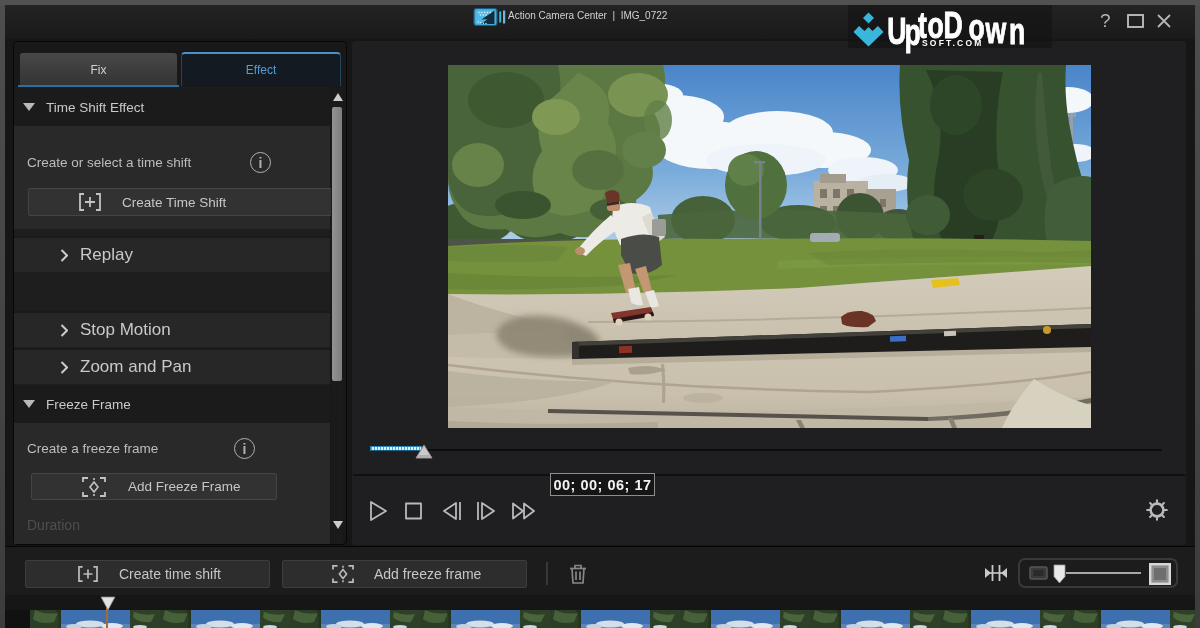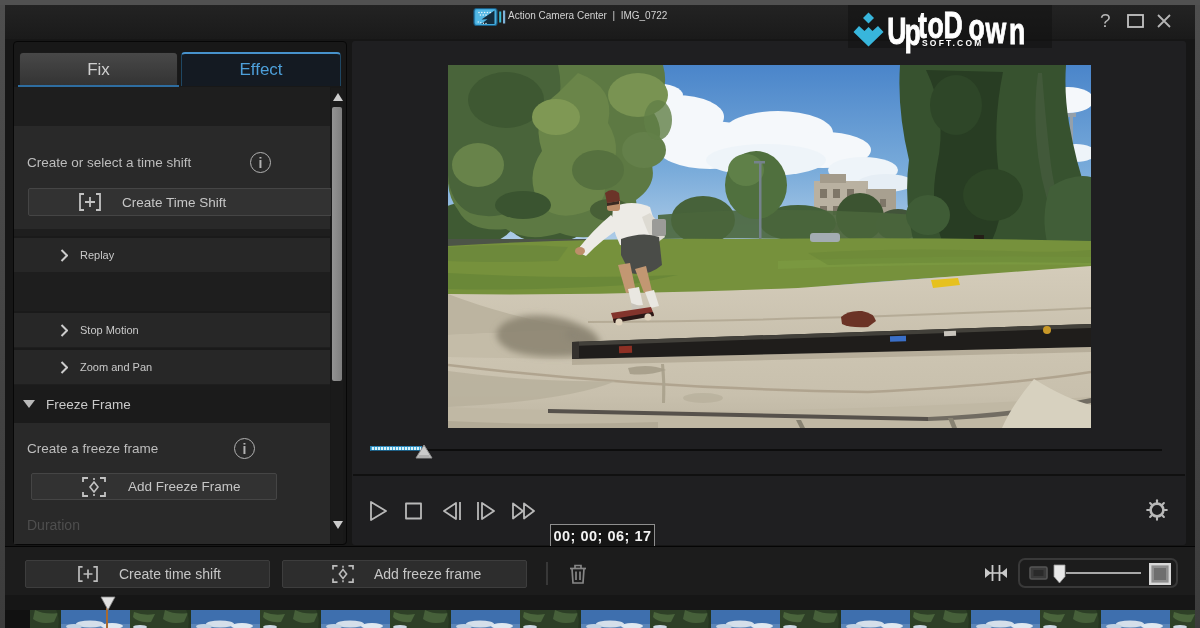--- a/index.html
+++ b/index.html
@@ -8,44 +8,44 @@
 .abs { position:absolute; }
 
 #btop { left:0; top:0; width:1200px; height:5px; background:#515151; }
 #bleft { left:0; top:5px; width:5px; height:623px; background:linear-gradient(#4e4e4e,#3c3c3c); }
 #bright { left:1195px; top:5px; width:5px; height:623px; background:linear-gradient(#4e4e4e,#3c3c3c); }
 
 #titlebar { left:5px; top:5px; width:1190px; height:34px; background:linear-gradient(#232323,#1a1a1a); }
 #apptitle { left:508px; top:10px; height:18px; color:#d2d2d2; font-size:10px; }
 
 #lpanel { left:13px; top:41px; width:334px; height:504px; background:#181818; border:1px solid #070707; border-radius:4px; }
-.tab { top:52px; height:34px; border-radius:4px 4px 0 0; font-size:17px; display:flex; align-items:center; justify-content:center;text-align:right; }
+.tab { top:52px; height:34px; border-radius:4px 4px 0 0; font-size:12px; display:flex; align-items:center; justify-content:center;text-align:right; }
 #tabfix { left:19px; width:159px; background:linear-gradient(#484848,#333333); color:#cfcfcf; border:1px solid #1a1a1a; border-bottom:none; }
 #tabeffect { left:181px; width:160px; background:#141a22; color:#4d9fd9; border:1px solid #1f4763; border-top:2px solid #4792cc; border-bottom:none; }
 #fixline { left:18px; top:85px; width:161px; height:2px; background:#2e6da0; }
 #pbody { left:14px; top:87px; width:316px; height:457px; background:#1e1e1e; overflow:hidden; }
 .sechead { left:14px; width:316px; height:38px; background:#1b1b1b; color:#c9c9c9; font-size:13.5px; display:flex; align-items:center; }
 .sechead .tri { display:inline-block; width:0; height:0; border-left:6px solid transparent; border-right:6px solid transparent; border-top:8px solid #b9b9b9; margin:0 11px 0 9px; }
 .secbody { left:14px; width:316px; background:#292929; }
-.row { left:14px; width:316px; height:36px; background:#272727; color:#c9c9c9; font-size:11px; display:flex; align-items:center; border-top:2px solid #1a1a1a; }
+.row { left:14px; width:316px; height:36px; background:#272727; color:#c9c9c9; font-size:17px; display:flex; align-items:center; border-top:2px solid #1a1a1a; }
 .row .chev { display:inline-block; width:8px; height:13px; margin:0 12px 0 46px; }
 .ptext { color:#bdbdbd; font-size:13.5px; }
 .ibtn { background:#323232; border:1px solid #454545; border-radius:2px; color:#c6c6c6; font-size:13.5px; display:flex; align-items:center; }
 .infoc { width:21px; height:21px; border:1.8px solid #b2b2b2; border-radius:50%; color:#b2b2b2; font-size:14px; font-weight:bold; display:flex; align-items:center; justify-content:center; }
 
 #sbar { left:331px; top:88px; width:12px; height:456px; background:#1a1a1a; }
 #sthumb { left:332px; top:107px; width:10px; height:274px; background:linear-gradient(90deg,#939393,#7e7e7e); border-radius:2px; }
 .sarrow { width:0; height:0; left:333px; }
 
 #mpanel { left:352px; top:41px; width:834px; height:504px; background:#1f1f21; border-radius:3px; }
 #video { left:448px; top:65px; width:643px; height:363px; background:#88a0b8; }
 #seektrack { left:370px; top:449px; width:792px; height:2px; background:#0d0d0d; }
 #seekprog { left:370px; top:446px; width:52px; height:5px; background:repeating-linear-gradient(90deg,#3fa9d9 0 1.5px,#d9f1f9 1.5px 3px); border:1px solid #2f85b5; border-bottom-color:#1d5f85; }
 #tsep { left:353px; top:474px; width:832px; height:2px; background:#101010; }
-#timecode { left:550px; top:524px; width:105px; height:23px; background:#151515; border:1px solid #8e8e8e; color:#f2f2f2; font-size:14.5px; font-weight:bold; display:flex; align-items:center; justify-content:center; letter-spacing:0.5px; }
+#timecode { left:550px; top:473px; width:105px; height:23px; background:#151515; border:1px solid #8e8e8e; color:#f2f2f2; font-size:14.5px; font-weight:bold; display:flex; align-items:center; justify-content:center; letter-spacing:0.5px; }
 
 #bbar { left:5px; top:546px; width:1190px; height:49px; background:#1c1c1c; border-top:1px solid #050505; }
 .bbtn { top:560px; height:28px; background:#2d2d2d; border:1px solid #3d3d3d; border-radius:2px; color:#c6c6c6; font-size:14px; display:flex; align-items:center; }
 #bsep1 { left:546px; top:562px; width:2px; height:23px; background:#383838; }
 #zoomgroup { left:1018px; top:558px; width:160px; height:30px; border:2px solid #393939; border-radius:7px; }
 
 #fstrip { left:5px; top:595px; width:1190px; height:33px; background:#111111; }
 #ruler { left:5px; top:595px; width:1190px; height:15px; background:#161616; }
 #thumbs { left:30px; top:610px; width:1165px; height:18px; }
 #playhead { left:100px; top:596px; }
@@ -89,20 +89,21 @@
     <rect x="34" y="5" width="15" height="12" fill="none" stroke="#c2c2c2" stroke-width="1.8"></rect>
     <path d="M64 5 L76 17 M76 5 L64 17" stroke="#b5b5b5" stroke-width="1.8" fill="none"></path>
   </svg>
 
   <div class="abs" id="lpanel"></div>
   <div class="abs tab" id="tabfix">Fix</div>
   <div class="abs tab" id="tabeffect">Effect</div>
   <div class="abs" id="fixline"></div>
   <div class="abs" id="pbody"></div>
 
+  <div class="abs sechead" style="top:88px;"><span class="tri"></span>Time Shift Effect</div>
   <div class="abs secbody" style="top:126px; height:103px;"></div>
   <div class="abs ptext" style="left:27px; top:155px;">Create or select a time shift</div>
   <div class="abs infoc" style="left:250px; top:152px;">i</div>
   <div class="abs ibtn" style="left:28px; top:188px; width:304px; height:28px;">
     <svg style="margin-left:49px" width="24" height="20" viewBox="0 0 24 20">
       <path d="M6 2 H2 V18 H6 M18 2 H22 V18 H18" fill="none" stroke="#c2c2c2" stroke-width="1.8"></path>
       <path d="M12 5 V15 M7 10 H17" stroke="#c2c2c2" stroke-width="1.8"></path>
     </svg>
     <span style="margin-left:20px">Create Time Shift</span>
   </div>

